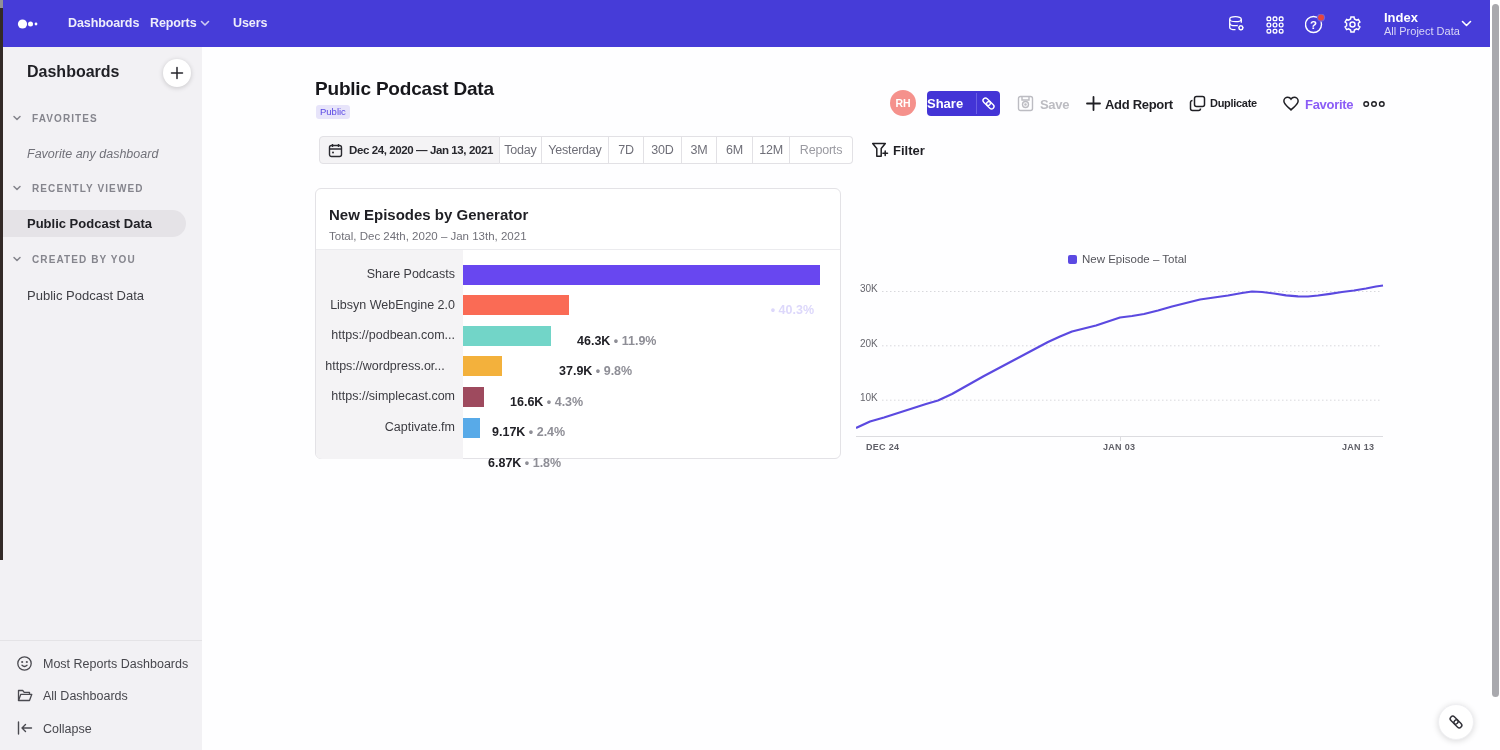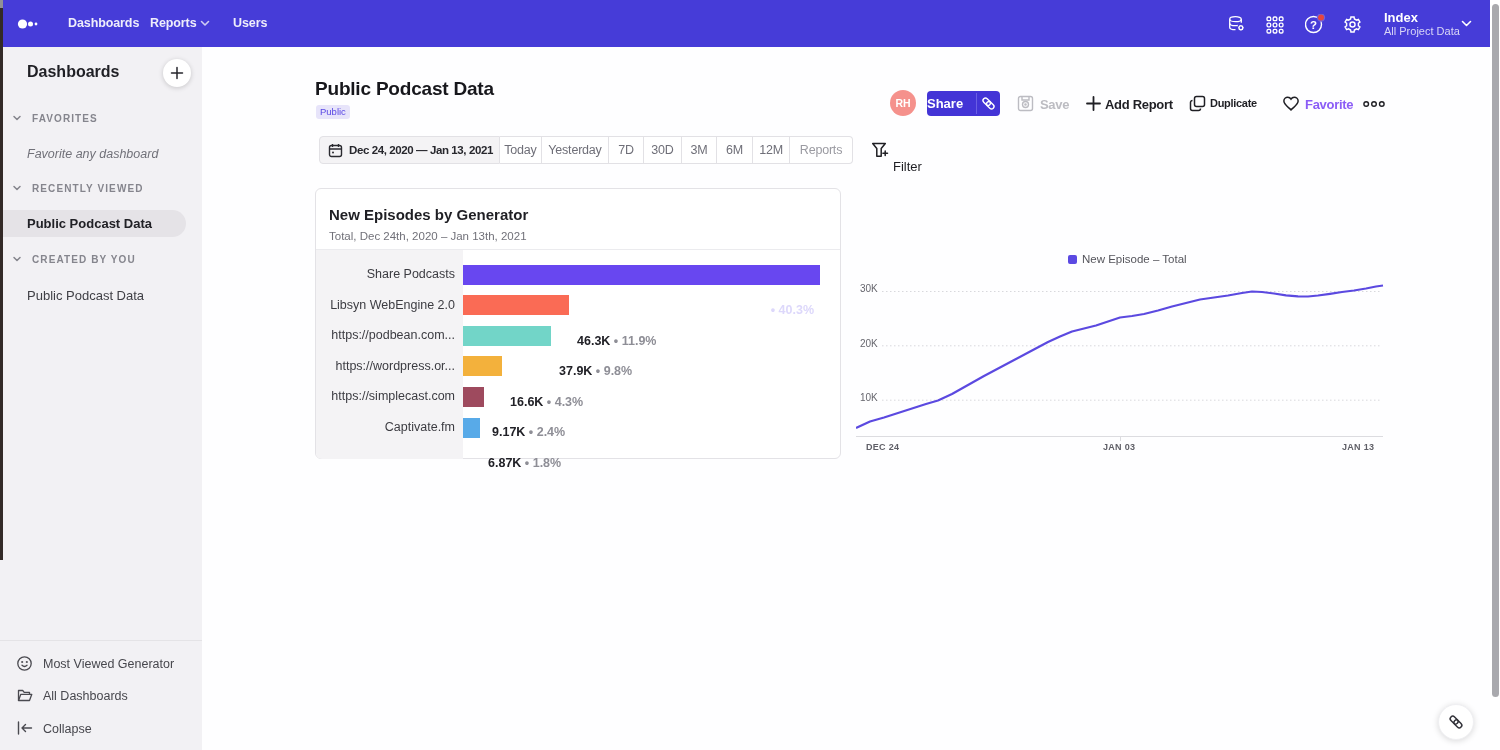--- a/index.html
+++ b/index.html
@@ -98,21 +98,21 @@
   <div class="seclabel" style="top:207px">CREATED BY YOU</div>
   <div style="position:absolute;left:27px;top:241px;font-size:13px;color:#3f3f45">Public Podcast Data</div>
 
   <div style="position:absolute;left:0;top:593px;width:202px;height:1px;background:#e4e3e6"></div>
   <svg class="abs" style="left:17px;top:609px" width="15" height="15" viewBox="0 0 15 15" fill="none" stroke="#4a4a50" stroke-width="1.3">
       <circle cx="7.5" cy="7.5" r="6.7"></circle>
       <circle cx="5.2" cy="6" r="0.4" fill="#4a4a50"></circle>
       <circle cx="9.8" cy="6" r="0.4" fill="#4a4a50"></circle>
       <path d="M5 9.3 c1.5 1.5 3.5 1.5 5 0" stroke-linecap="round"></path>
     </svg>
-  <div style="position:absolute;left:43px;top:610px;font-size:12.5px;font-weight:500;color:#47474d">Most Viewed Generator</div>
+  <div style="position:absolute;left:43px;top:610px;font-size:12.5px;font-weight:500;color:#47474d">Most Reports Dashboards</div>
   <svg class="abs" style="left:17px;top:641px" width="16" height="15" viewBox="0 0 16 15" fill="none" stroke="#4a4a50" stroke-width="1.3" stroke-linejoin="round">
       <path d="M1.5 12.5 V2.5 h4.2 l1.5 1.8 h5.3 v2"></path>
       <path d="M1.5 12.5 L3.8 6.3 h11 L12.5 12.5 z"></path>
     </svg>
   <div style="position:absolute;left:43px;top:642px;font-size:12.5px;font-weight:500;color:#47474d">All Dashboards</div>
   <svg class="abs" style="left:17px;top:674px" width="16" height="14" viewBox="0 0 16 14" fill="none" stroke="#4a4a50" stroke-width="1.4" stroke-linecap="round">
       <path d="M1.5 1 V13"></path>
       <path d="M14.5 7 H5 M8.5 3.5 L5 7 L8.5 10.5" stroke-linejoin="round"></path>
     </svg>
   <div style="position:absolute;left:43px;top:675px;font-size:12.5px;font-weight:500;color:#47474d">Collapse</div>
@@ -170,40 +170,40 @@
   <div class="dbtn" style="left:407px;width:35px">7D</div>
   <div class="dbtn" style="left:442px;width:38px">30D</div>
   <div class="dbtn" style="left:480px;width:35px">3M</div>
   <div class="dbtn" style="left:515px;width:36px">6M</div>
   <div class="dbtn" style="left:551px;width:37px">12M</div>
   <div class="dbtn" style="left:588px;width:63px;border-radius:0 4px 4px 0;color:#9a9aa1">Reports</div>
   <svg class="abs" style="left:669px;top:95px" width="18" height="16" viewBox="0 0 18 16" fill="none" stroke="#1f1f24" stroke-width="1.5" stroke-linejoin="round">
       <path d="M1.7 1.5 H14.3 L10.2 6.4 V14.2 H5.8 V6.4 Z"></path>
       <path d="M14.2 9 v4.6 M11.9 11.3 h4.6" stroke-width="1.5" stroke-linecap="round"></path>
     </svg>
-  <div style="position:absolute;left:691px;top:112px;font-size:13px;font-weight:400;color:#1f1f24">Filter</div>
+  <div style="position:absolute;left:691px;top:96px;font-size:13px;font-weight:700;color:#1f1f24">Filter</div>
 
   <div class="card" style="left:113px;top:141px;width:526px;height:271px;">
     <div class="ctitle">New Episodes by Generator</div>
     <div class="csub">Total, Dec 24th, 2020 – Jan 13th, 2021</div>
     <div class="csep"></div>
     <div style="position:absolute;left:0;top:61px;width:147px;height:209px;background:#f4f3f5;border-radius:0 0 0 6px;"></div>
   </div>
 
   <div id="bars">
       <div class="blabel" style="left:113px;top:220px;width:140px;">Share Podcasts</div>
       <div style="position:absolute;left:261px;top:217.5px;width:357px;height:20px;background:#6847f0;"></div>
       <div class="bval" style="right:686px;top:220px;color:#fff;">156K <span style="color:#ddd8fb">• 40.3%</span></div>
       <div class="blabel" style="left:113px;top:250.60000000000002px;width:140px;">Libsyn WebEngine 2.0</div>
       <div style="position:absolute;left:261px;top:248.10000000000002px;width:106px;height:20px;background:#fa6b55;"></div>
       <div class="bval" style="left:375px;top:250.60000000000002px;">46.3K <span class="bpct">• 11.9%</span></div>
       <div class="blabel" style="left:113px;top:281.2px;width:140px;">https://podbean.com...</div>
       <div style="position:absolute;left:261px;top:278.7px;width:88px;height:20px;background:#72d5c8;"></div>
       <div class="bval" style="left:357px;top:281.2px;">37.9K <span class="bpct">• 9.8%</span></div>
-      <div class="blabel" style="left:113px;top:311.8px;width:140px;">https://wordpress.or...</div>
+      <div class="blabel" style="left:113px;top:311.8px;width:140px;text-align:center;">https://wordpress.or...</div>
       <div style="position:absolute;left:261px;top:309.3px;width:39px;height:20px;background:#f3b13c;"></div>
       <div class="bval" style="left:308px;top:311.8px;">16.6K <span class="bpct">• 4.3%</span></div>
       <div class="blabel" style="left:113px;top:342.4px;width:140px;">https://simplecast.com</div>
       <div style="position:absolute;left:261px;top:339.9px;width:21px;height:20px;background:#9e4a5e;"></div>
       <div class="bval" style="left:290px;top:342.4px;">9.17K <span class="bpct">• 2.4%</span></div>
       <div class="blabel" style="left:113px;top:373px;width:140px;">Captivate.fm</div>
       <div style="position:absolute;left:261px;top:370.5px;width:17px;height:20px;background:#58aae8;"></div>
       <div class="bval" style="left:286px;top:373px;">6.87K <span class="bpct">• 1.8%</span></div>
     </div>
 

